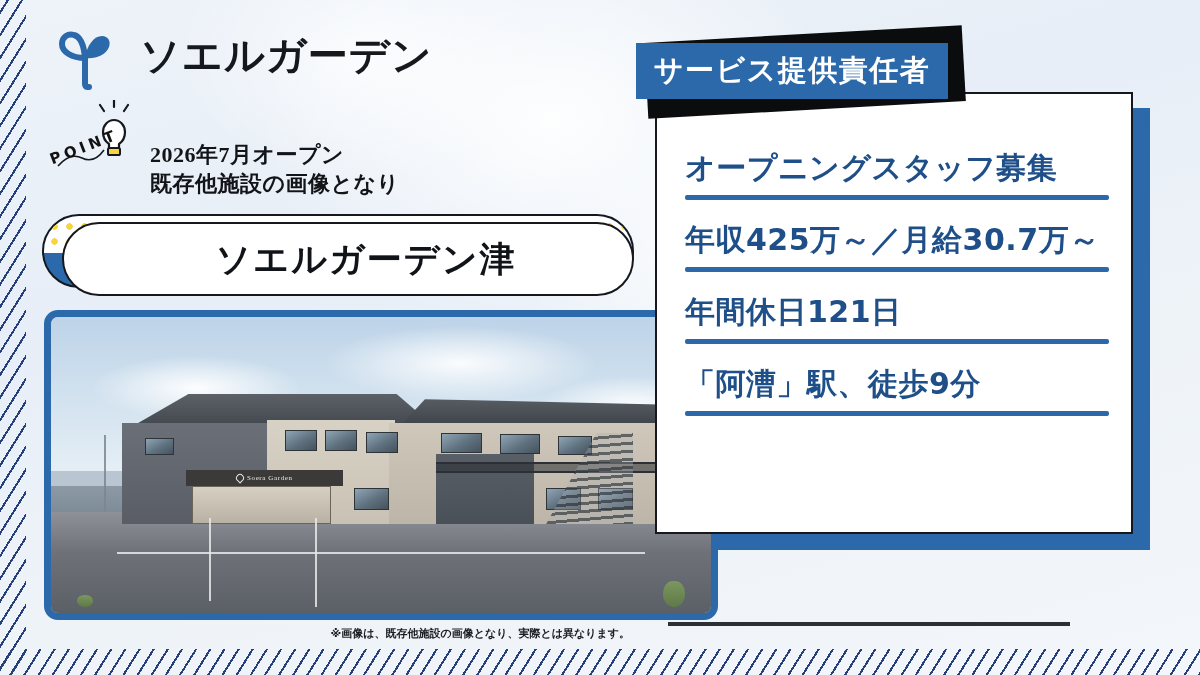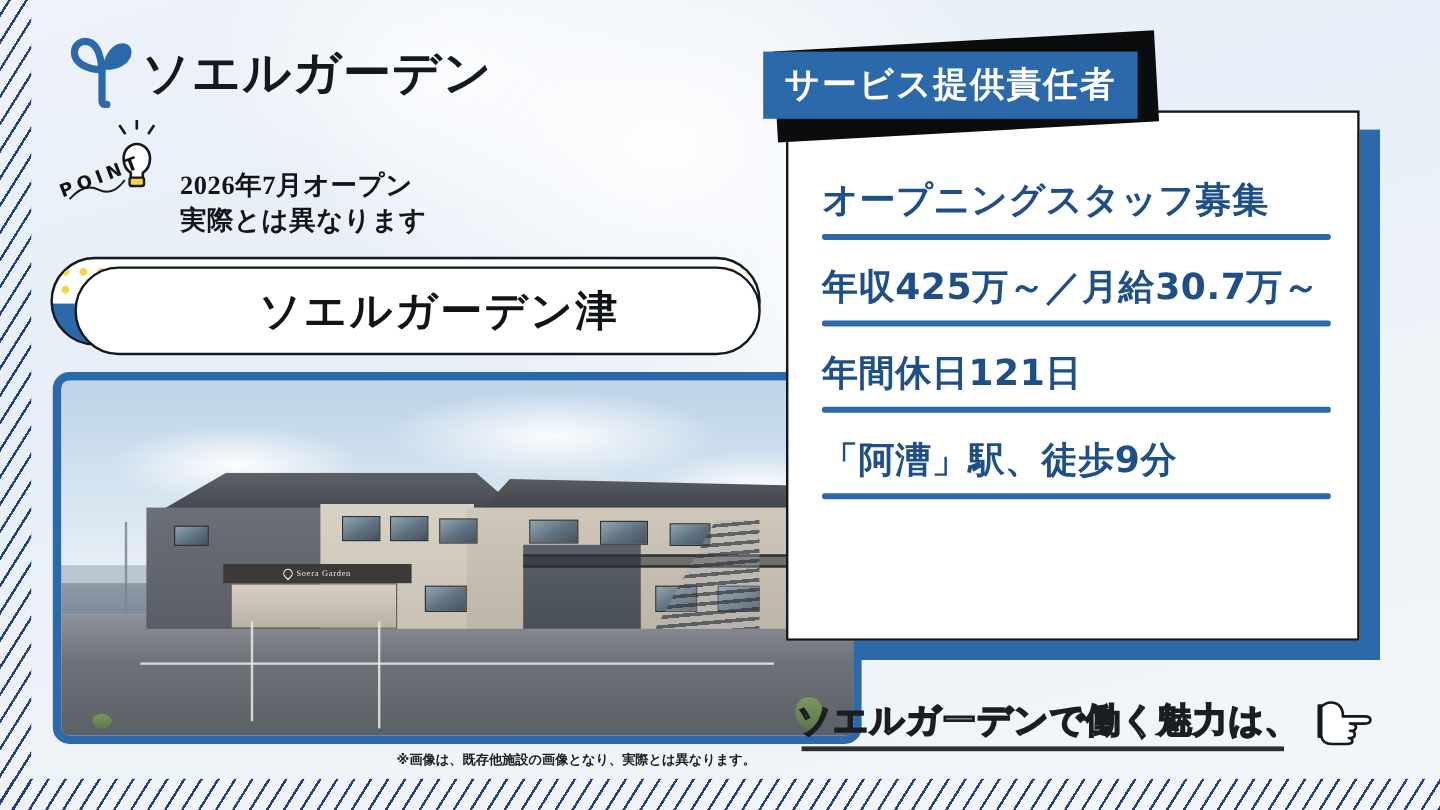--- a/index.html
+++ b/index.html
@@ -33,22 +33,21 @@
     z-index: 6;
   }
   .hatch-left   { left: 0;  top: 0;  width: 26px;  height: 675px; }
   .hatch-bottom { left: 0;  bottom: 0; width: 1200px; height: 26px; }
 
   
   .logo-row {
     position: absolute;
     left: 56px; top: 28px;
     display: flex;
-    align-items: center;
-    gap: 4px;
+    gap: 26px;
     z-index: 3;
   }
   .logo-mark { width: 58px; height: 64px; flex: none; }
   .logo-text {
     font-size: 40px;
     font-weight: 700;
     color: #15181c;
     letter-spacing: 1px;
     white-space: nowrap;
     font-family: "DejaVu Sans", "Liberation Sans", sans-serif;
@@ -384,21 +383,21 @@
       <path d="M18 66 Q30 52 42 58 Q54 64 64 50" fill="none" stroke="#15181c" stroke-width="1.6"></path>
       <path d="M74 22 m-11 10 a11 12 0 1 1 22 0 q0 8 -6 12 l0 5 l-10 0 l0 -5 q-6 -4 -6 -12 Z" fill="#ffffff" stroke="#15181c" stroke-width="2.2" stroke-linejoin="round"></path>
       <rect x="68" y="48" width="12" height="7" rx="1.6" fill="#f7d53c" stroke="#15181c" stroke-width="2"></rect>
       <path d="M74 0 L74 7 M60 5 L64 11 M88 5 L84 11" stroke="#15181c" stroke-width="2.2" stroke-linecap="round"></path>
     </svg>
     <div class="point-word">POINT</div>
   </div>
 
   <div class="headline">
     <div>2026年7月オープン</div>
-    <div>実際とは異なります</div>
+    <div>既存他施設の画像となり</div>
   </div>
 
   <div class="pill-wrap">
     <div class="pill-back">
       <div class="pill-dots"></div>
     </div>
     <div class="pill-front">
       <span>ソエルガーデン津</span>
     </div>
   </div>
@@ -473,22 +472,15 @@
         <div class="txt">年間休日121日</div>
         <div class="rule"></div>
       </div>
       <div class="info-item">
         <div class="txt">「阿漕」駅、徒歩9分</div>
         <div class="rule"></div>
       </div>
     </div>
   </div>
 
-  <div class="tagline-wrap">
-    <div class="tagline-text">ソエルガーデンで働く魅力は、</div>
-    <svg class="hand-icon" viewBox="0 0 58 42">
-      <path d="M14 8 L14 34 L12 34 L12 8 Z" fill="#f7d53c" stroke="#15181c" stroke-width="2.2" stroke-linejoin="round"></path>
-      <path d="M14 9 Q19 4 26 6 Q31 8 32 14 L32 17 L50 17 Q55 17 55 20 Q55 23 50 23 L38 23 Q43 23 43 26 Q43 29 38 29 Q42 29 42 32 Q42 35 37 35 Q40 35 40 37.5 Q40 40 35 40 L23 40 Q15 40 14 33 Z" fill="#ffffff" stroke="#15181c" stroke-width="2.2" stroke-linejoin="round"></path>
-    </svg>
-  </div>
   <div class="tagline-rule"></div>
 
 </div>
 
 </body></html>

